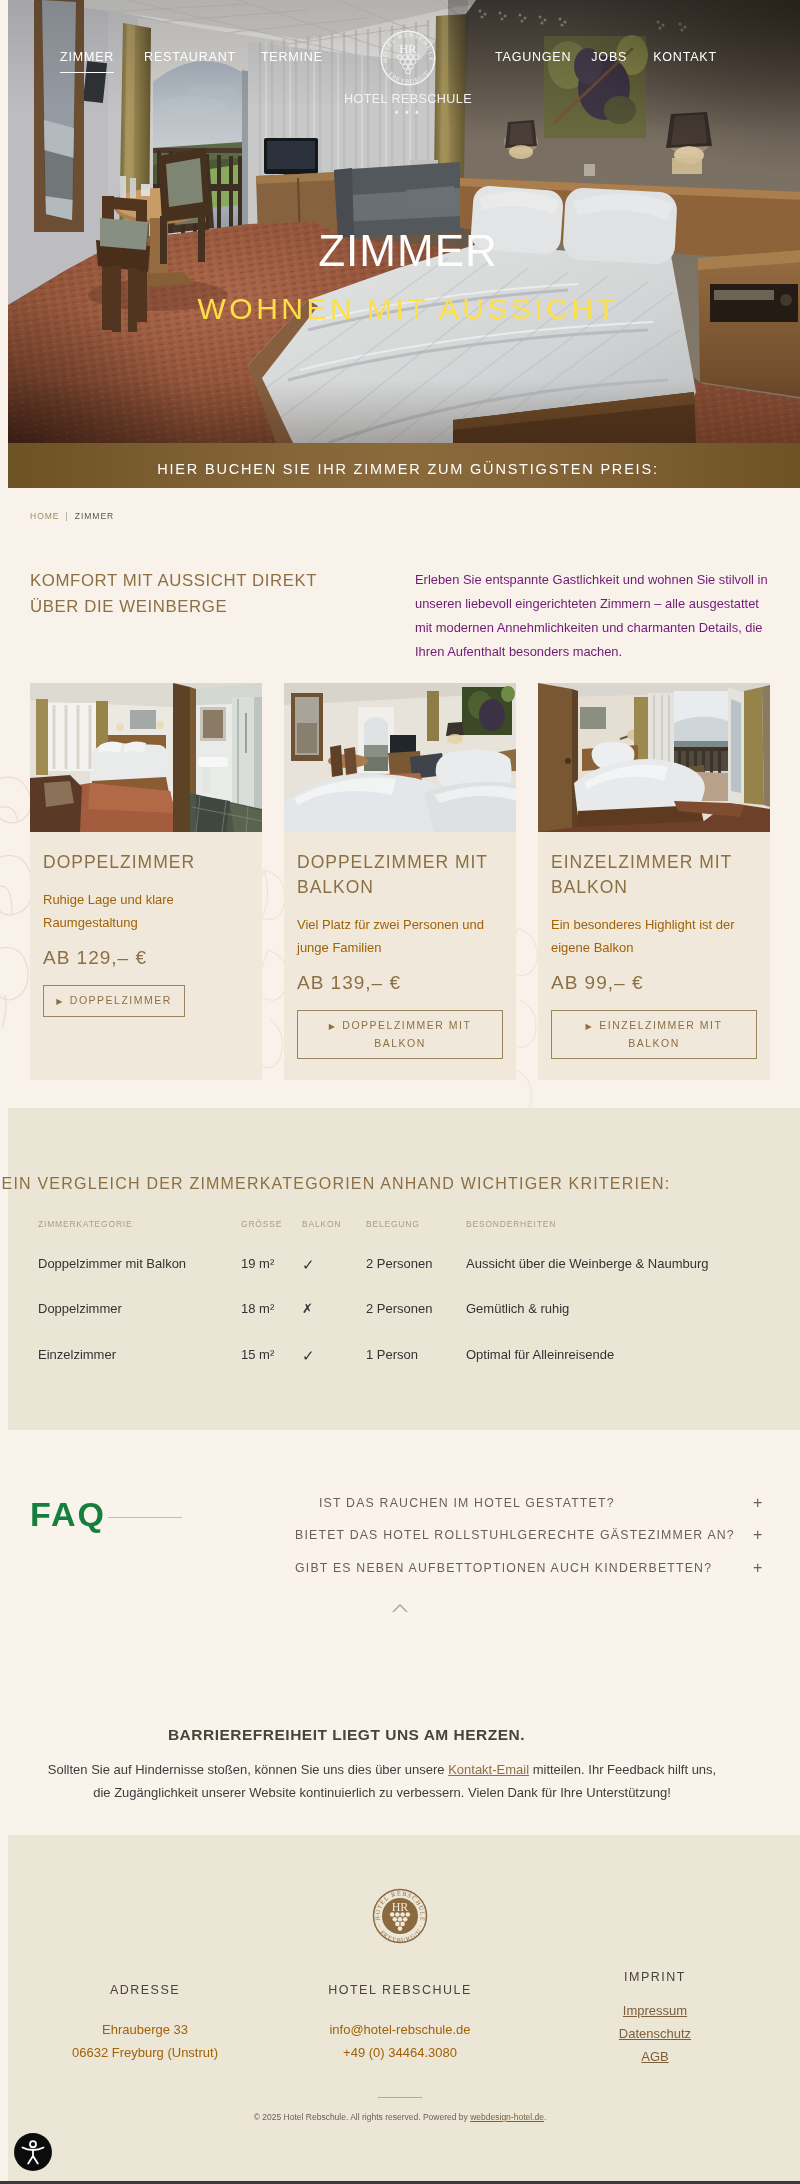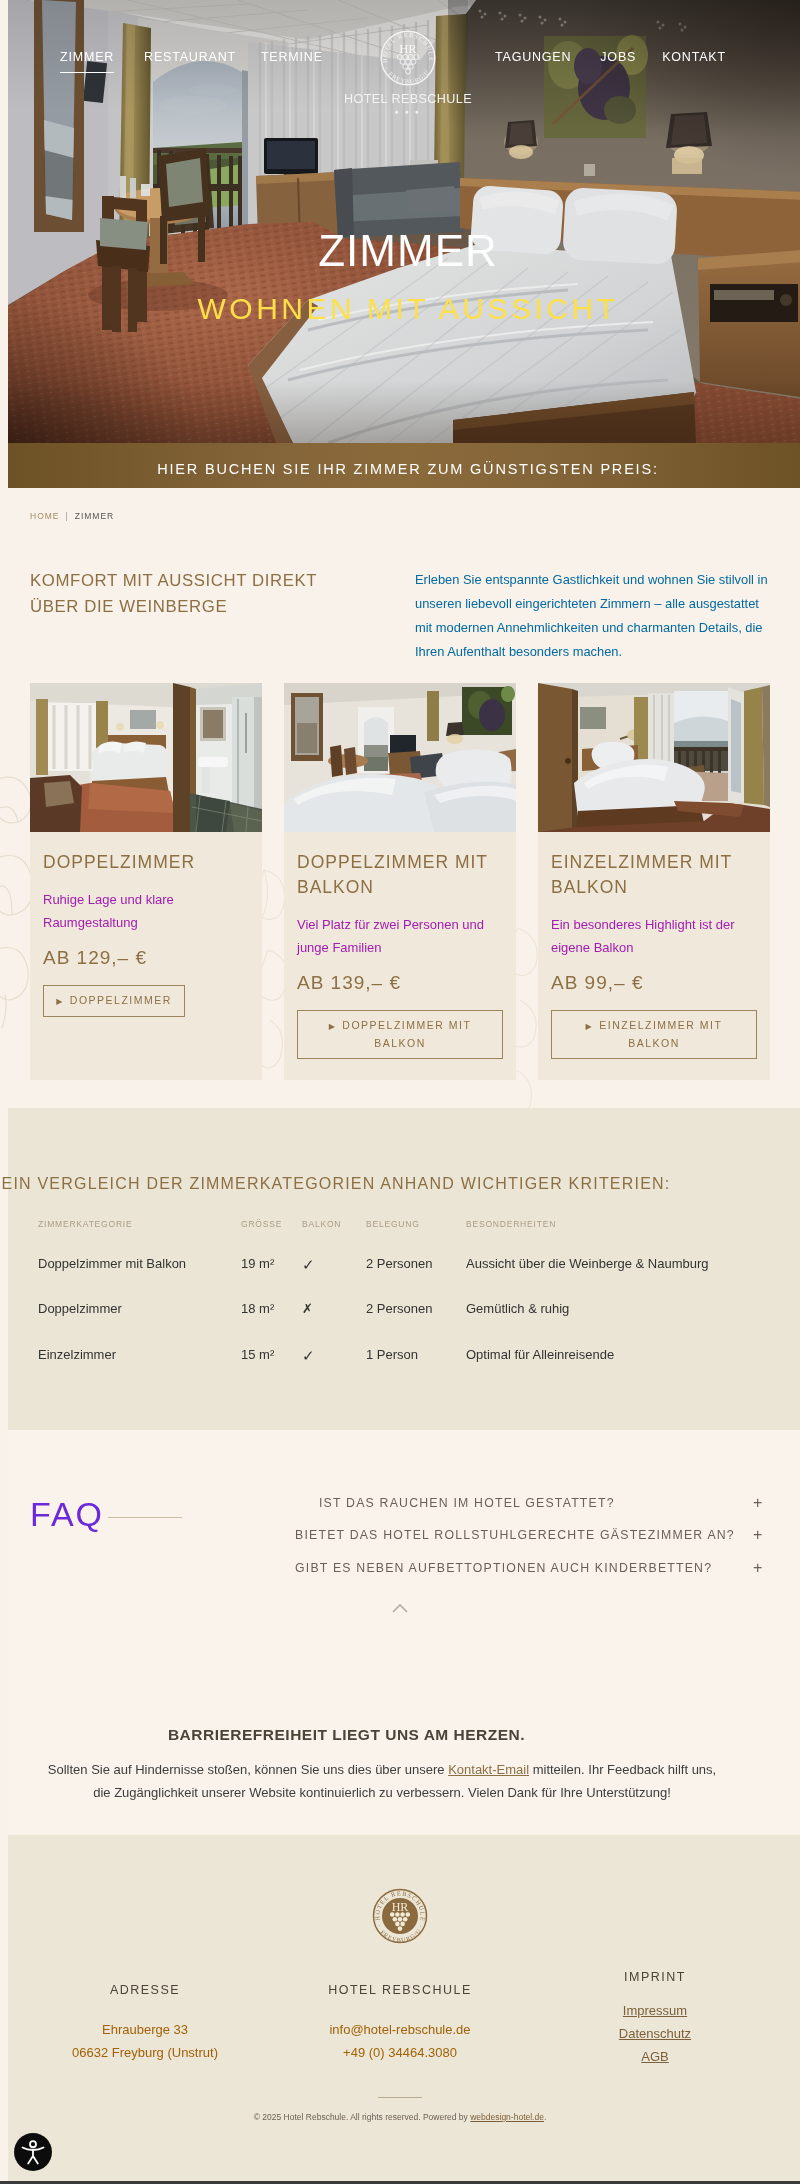--- a/index.html
+++ b/index.html
@@ -23,39 +23,39 @@
   .hero-h1{position:absolute;top:226px;left:0;width:800px;text-align:center;color:#fdfdfd;font-size:44px;letter-spacing:1px;font-weight:400;}
   .hero-h2{position:absolute;top:292px;left:0;width:800px;text-align:center;color:#fde047;font-size:30px;letter-spacing:3.5px;font-weight:400;}
   
   .bar{top:443px;height:45px;background:linear-gradient(90deg,#6d5226 0%,#85663a 35%,#8a6a3a 50%,#85663a 65%,#6d5226 100%);color:#fff;text-align:center;line-height:53px;font-size:14.5px;letter-spacing:1.8px;}
   
   .main{top:488px;height:620px;background:#f8f2ea;}
   .crumb{position:absolute;top:511px;left:30px;font-size:8.5px;letter-spacing:1px;color:#a08b62;}
   .crumb .sep{color:#9a9a9a;margin:0 6px;}
   .crumb .cur{color:#555;}
   .h-kom{position:absolute;top:568px;left:30px;width:340px;font-size:16.8px;letter-spacing:0.6px;color:#8d6f44;line-height:26px;font-weight:400;}
-  .p-intro{position:absolute;top:568px;left:415px;width:370px;font-size:12.9px;color:#0369a1;line-height:24px;white-space:nowrap;}
+  .p-intro{position:absolute;top:568px;left:415px;width:370px;font-size:12.9px;color:#701a75;line-height:24px;white-space:nowrap;}
   
   .card{position:absolute;width:232px;background:#f0e9db;}
   .card .ph{width:232px;height:149px;display:block;}
   .card .body{padding:8px 13px 20px 13px;}
   .card h3{margin:10px 0 0 0;font-size:17.5px;letter-spacing:1px;color:#8d6f44;font-weight:400;line-height:25px;}
-  .card .desc{margin-top:13px;font-size:13px;color:#a21caf;line-height:23px;}
+  .card .desc{margin-top:13px;font-size:13px;color:#a16207;line-height:23px;}
   .card .price{margin-top:13px;font-size:19px;letter-spacing:1px;color:#8d6f44;}
   .card .btn{margin-top:16px;border:1px solid #9a845c;color:#8d6f44;font-size:10.5px;letter-spacing:1.5px;text-align:center;padding:6px;line-height:17px;}
   .card .btn .tri{font-size:8px;margin-right:6px;}
   
   .tablesec{top:1108px;height:322px;background:#ebe5d5;color:#3d3d3d;}
   .tbl-h{position:absolute;top:1175px;left:0;width:672px;text-align:center;color:#8d6f44;font-size:16px;letter-spacing:1.2px;}
   .trow{position:absolute;left:38px;width:740px;font-size:13px;color:#333;}
   .thead{font-size:8.5px;letter-spacing:0.8px;color:#a79d88;}
   .c1{position:absolute;left:0px;}.c2{position:absolute;left:203px;}.c3{position:absolute;left:264px;}.c4{position:absolute;left:328px;}.c5{position:absolute;left:428px;}
   
   .faqsec{top:1430px;height:405px;background:#f9f3ec;}
-  .faq-title{position:absolute;top:1495px;left:30px;font-size:34px;color:#6d28d9;letter-spacing:2px;}
+  .faq-title{position:absolute;top:1495px;left:30px;font-size:34px;color:#15803d;letter-spacing:2px;font-weight:bold;}
   .faq-line{position:absolute;top:1517px;left:108px;width:74px;border-top:1px solid #c9bda6;}
   .faq-q{position:absolute;left:295px;width:475px;font-size:12.3px;letter-spacing:1.2px;color:#6b6055;}
   .faq-plus{position:absolute;left:753px;width:20px;font-size:16px;color:#6b6055;font-weight:400;}
   
   .barr-h{position:absolute;top:1726px;left:0;width:693px;text-align:center;font-size:15.5px;font-weight:700;color:#4a4438;letter-spacing:0.5px;}
   .barr-p{position:absolute;top:1758px;left:42px;width:680px;text-align:center;font-size:13px;line-height:23px;color:#3d3d3d;}
   .barr-p a{color:#8d6f44;}
   
   .footer{top:1835px;height:349px;background:#ece6d6;}
   .f-col{position:absolute;text-align:center;color:#3f3a30;}
@@ -387,21 +387,21 @@
     <rect x="500" y="0" width="300" height="220" fill="url(#cornerTR)"></rect>
     <radialGradient id="cornerBL" cx="0" cy="1" r="0.75">
       <stop offset="0" stop-color="rgba(20,8,4,0.45)"></stop>
           <stop offset="1" stop-color="rgba(20,8,4,0)"></stop>
     </radialGradient>
     <rect x="0" y="250" width="260" height="193" fill="url(#cornerBL)"></rect>
   </svg>
 
   <div class="nav">
     <div class="navl"><a href="#" style="margin-right:30px;">ZIMMER</a><a href="#" style="margin-right:25px;">RESTAURANT</a><a href="#">TERMINE</a></div>
-    <div class="navr"><a href="#" style="margin-right:29px;">TAGUNGEN</a><a href="#" style="margin-right:26px;">JOBS</a><a href="#">KONTAKT</a></div>
+    <div class="navr"><a href="#" style="margin-right:20px;">TAGUNGEN</a><a href="#" style="margin-right:26px;">JOBS</a><a href="#">KONTAKT</a></div>
     <div class="active-underline"></div>
   </div>
 
   <svg class="logo-badge" width="58" height="58" viewBox="0 0 58 58">
     <defs>
       <path id="arcT" d="M29,50 A21,21 0 1 1 29.01,50" fill="none"></path>
       <path id="arcB" d="M3.5,29 A25.5,25.5 0 0 0 54.5,29" fill="none"></path>
     </defs>
     <circle cx="29" cy="29" r="26.8" fill="rgba(255,255,255,0.05)" stroke="#f2f2f2" stroke-width="1.5"></circle>
     <text font-family="'Liberation Serif',serif" font-size="6.2" fill="#f5f5f5" letter-spacing="1.1">

